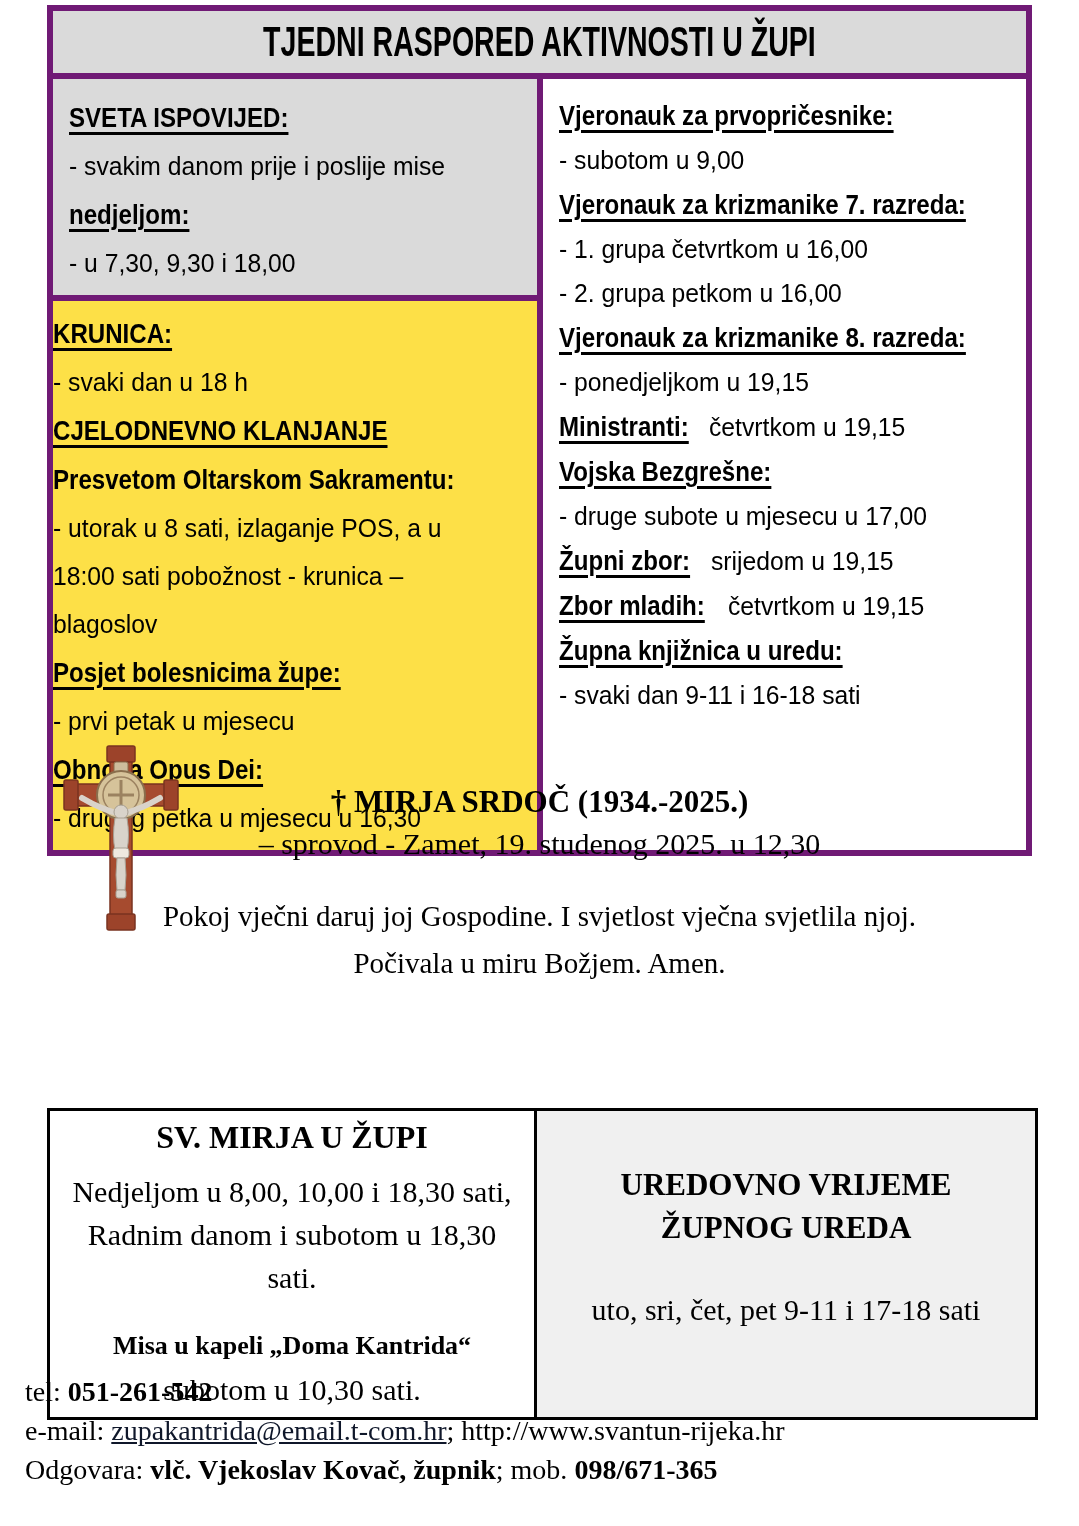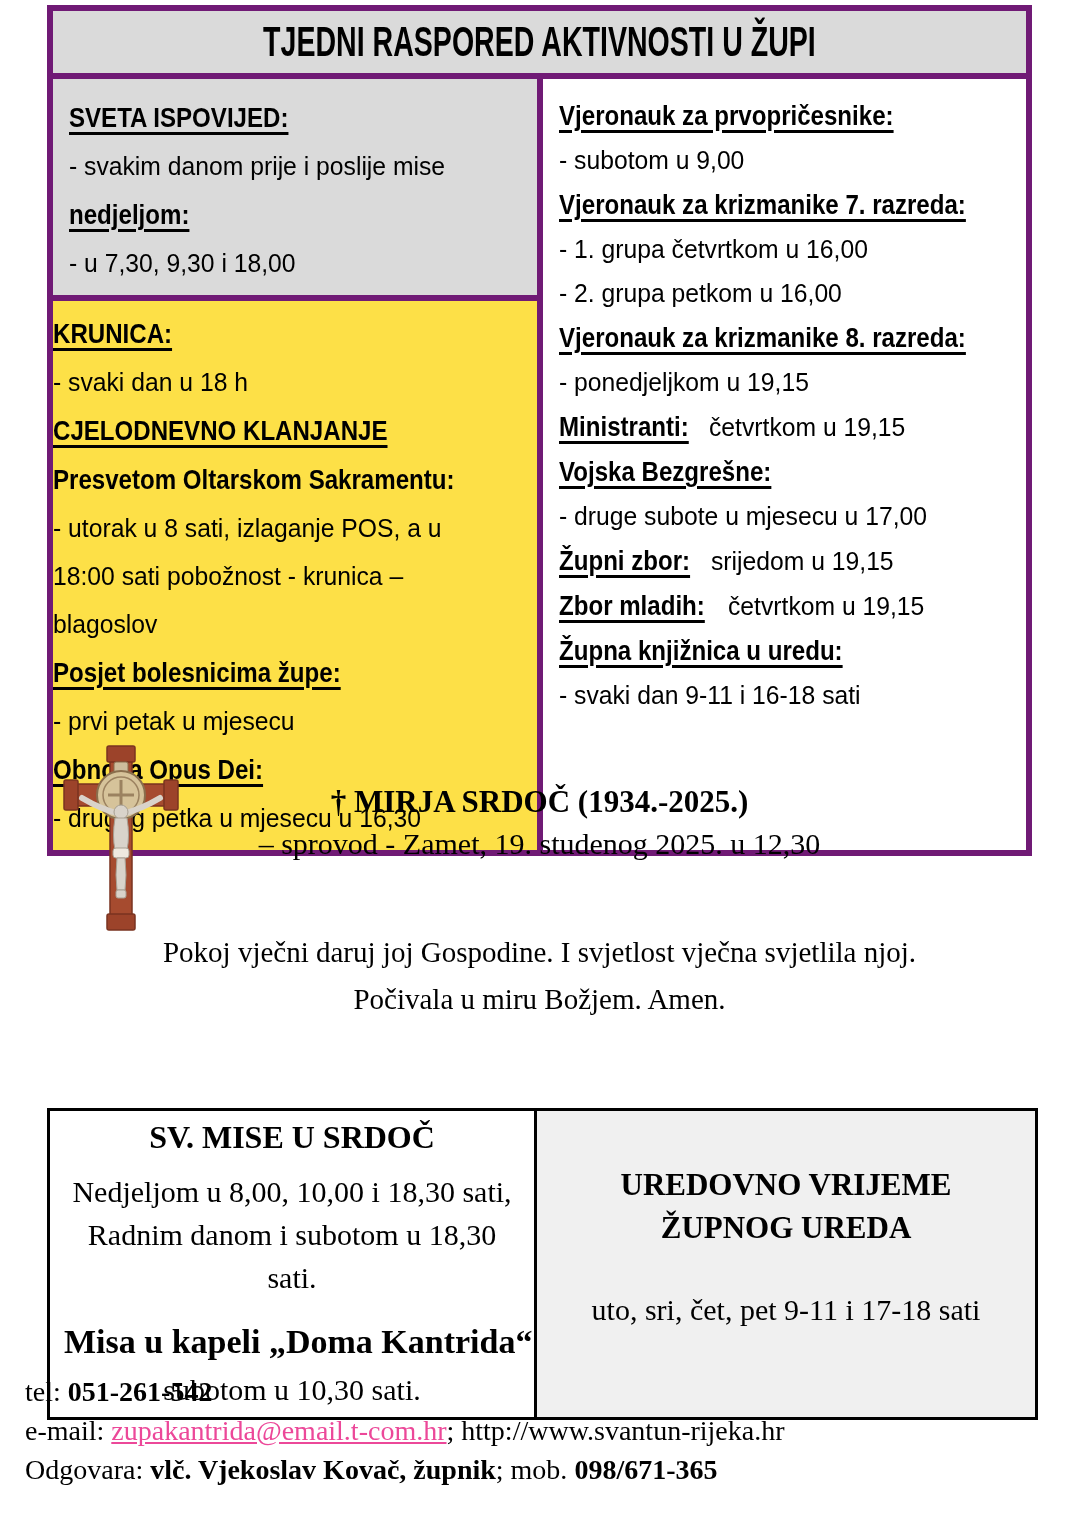--- a/index.html
+++ b/index.html
@@ -78,21 +78,21 @@
     margin-top:18px;
     font-size:40px; font-weight:bold;
     letter-spacing:0.5px;
     text-decoration:underline;
     text-decoration-thickness:3px;
     text-underline-offset:6px;
     white-space:nowrap;
   }
   .ob-name { margin-top:46px; font-size:31px; font-weight:bold; white-space:nowrap; }
   .ob-funeral { margin-top:7px; font-size:30px; white-space:nowrap; }
-  .prayer { margin-top:68px; font-size:29px; line-height:47px; }
+  .prayer { margin-top:32px; font-size:29px; line-height:47px; }
   .prayer div { white-space:nowrap; }
 
   
   .masses {
     position:absolute; left:47px; top:1108px;
     width:988px;
     border-collapse:collapse;
     table-layout:fixed;
     font-family:"Liberation Serif", serif;
   }
@@ -101,35 +101,35 @@
     width:487px; background:#ffffff; height:257px;
     padding:8px 14px 10px;
   }
   .cell-office {
     width:501px; background:#f0f0f0;
     padding:52px 10px 10px;
   }
   .mass-title { font-size:32px; font-weight:bold; }
   .mass-times { margin-top:14px; font-size:30px; line-height:43px; }
   .mass-times div { white-space:nowrap; }
-  .chapel-line { margin-top:24px; font-size:34px; font-weight:bold; white-space:nowrap; }
+  .chapel-line { margin-top:32px; font-size:26px; font-weight:bold; white-space:nowrap; }
   .chapel-time { margin-top:12px; font-size:30px; white-space:nowrap; }
   .office-title { font-size:31px; font-weight:bold; line-height:43px; }
   .office-title div { white-space:nowrap; }
   .office-hours { margin-top:44px; font-size:30px; white-space:nowrap; }
 
   
   .footer {
     position:absolute; left:25px; top:1372px; width:1030px;
     font-family:"Liberation Serif", serif;
     font-size:28px; line-height:39px;
   }
   .footer .fline { white-space:nowrap; }
   .footer b { font-weight:bold; }
-  .email-link { color:#ec4899; text-decoration:underline; cursor:pointer; }
+  .email-link { color:#0f172a; text-decoration:underline; cursor:pointer; }
 </style>
 </head>
 <body>
 
 <table class="schedule">
   <tbody>
       <tr>
     <td colspan="2" class="sched-head-cell">
       <span class="sched-title">TJEDNI RASPORED AKTIVNOSTI U ŽUPI</span>
     </td>
@@ -214,21 +214,21 @@
   <div class="prayer">
     <div>Pokoj vječni daruj joj Gospodine. I svjetlost vječna svjetlila njoj.</div>
     <div>Počivala u miru Božjem. Amen.</div>
   </div>
 </div>
 
 <table class="masses">
   <tbody>
       <tr>
     <td class="cell-masses">
-      <div class="mass-title">SV. MISE U SRDOČ</div>
+      <div class="mass-title">SV. MIRJA U ŽUPI</div>
       <div class="mass-times">
         <div>Nedjeljom u 8,00, 10,00 i 18,30 sati,</div>
         <div>Radnim danom i subotom u 18,30</div>
         <div>sati.</div>
       </div>
       <div class="chapel-line">Misa u kapeli „Doma Kantrida“</div>
       <div class="chapel-time">subotom u 10,30 sati.</div>
     </td>
     <td class="cell-office">
       <div class="office-title">

